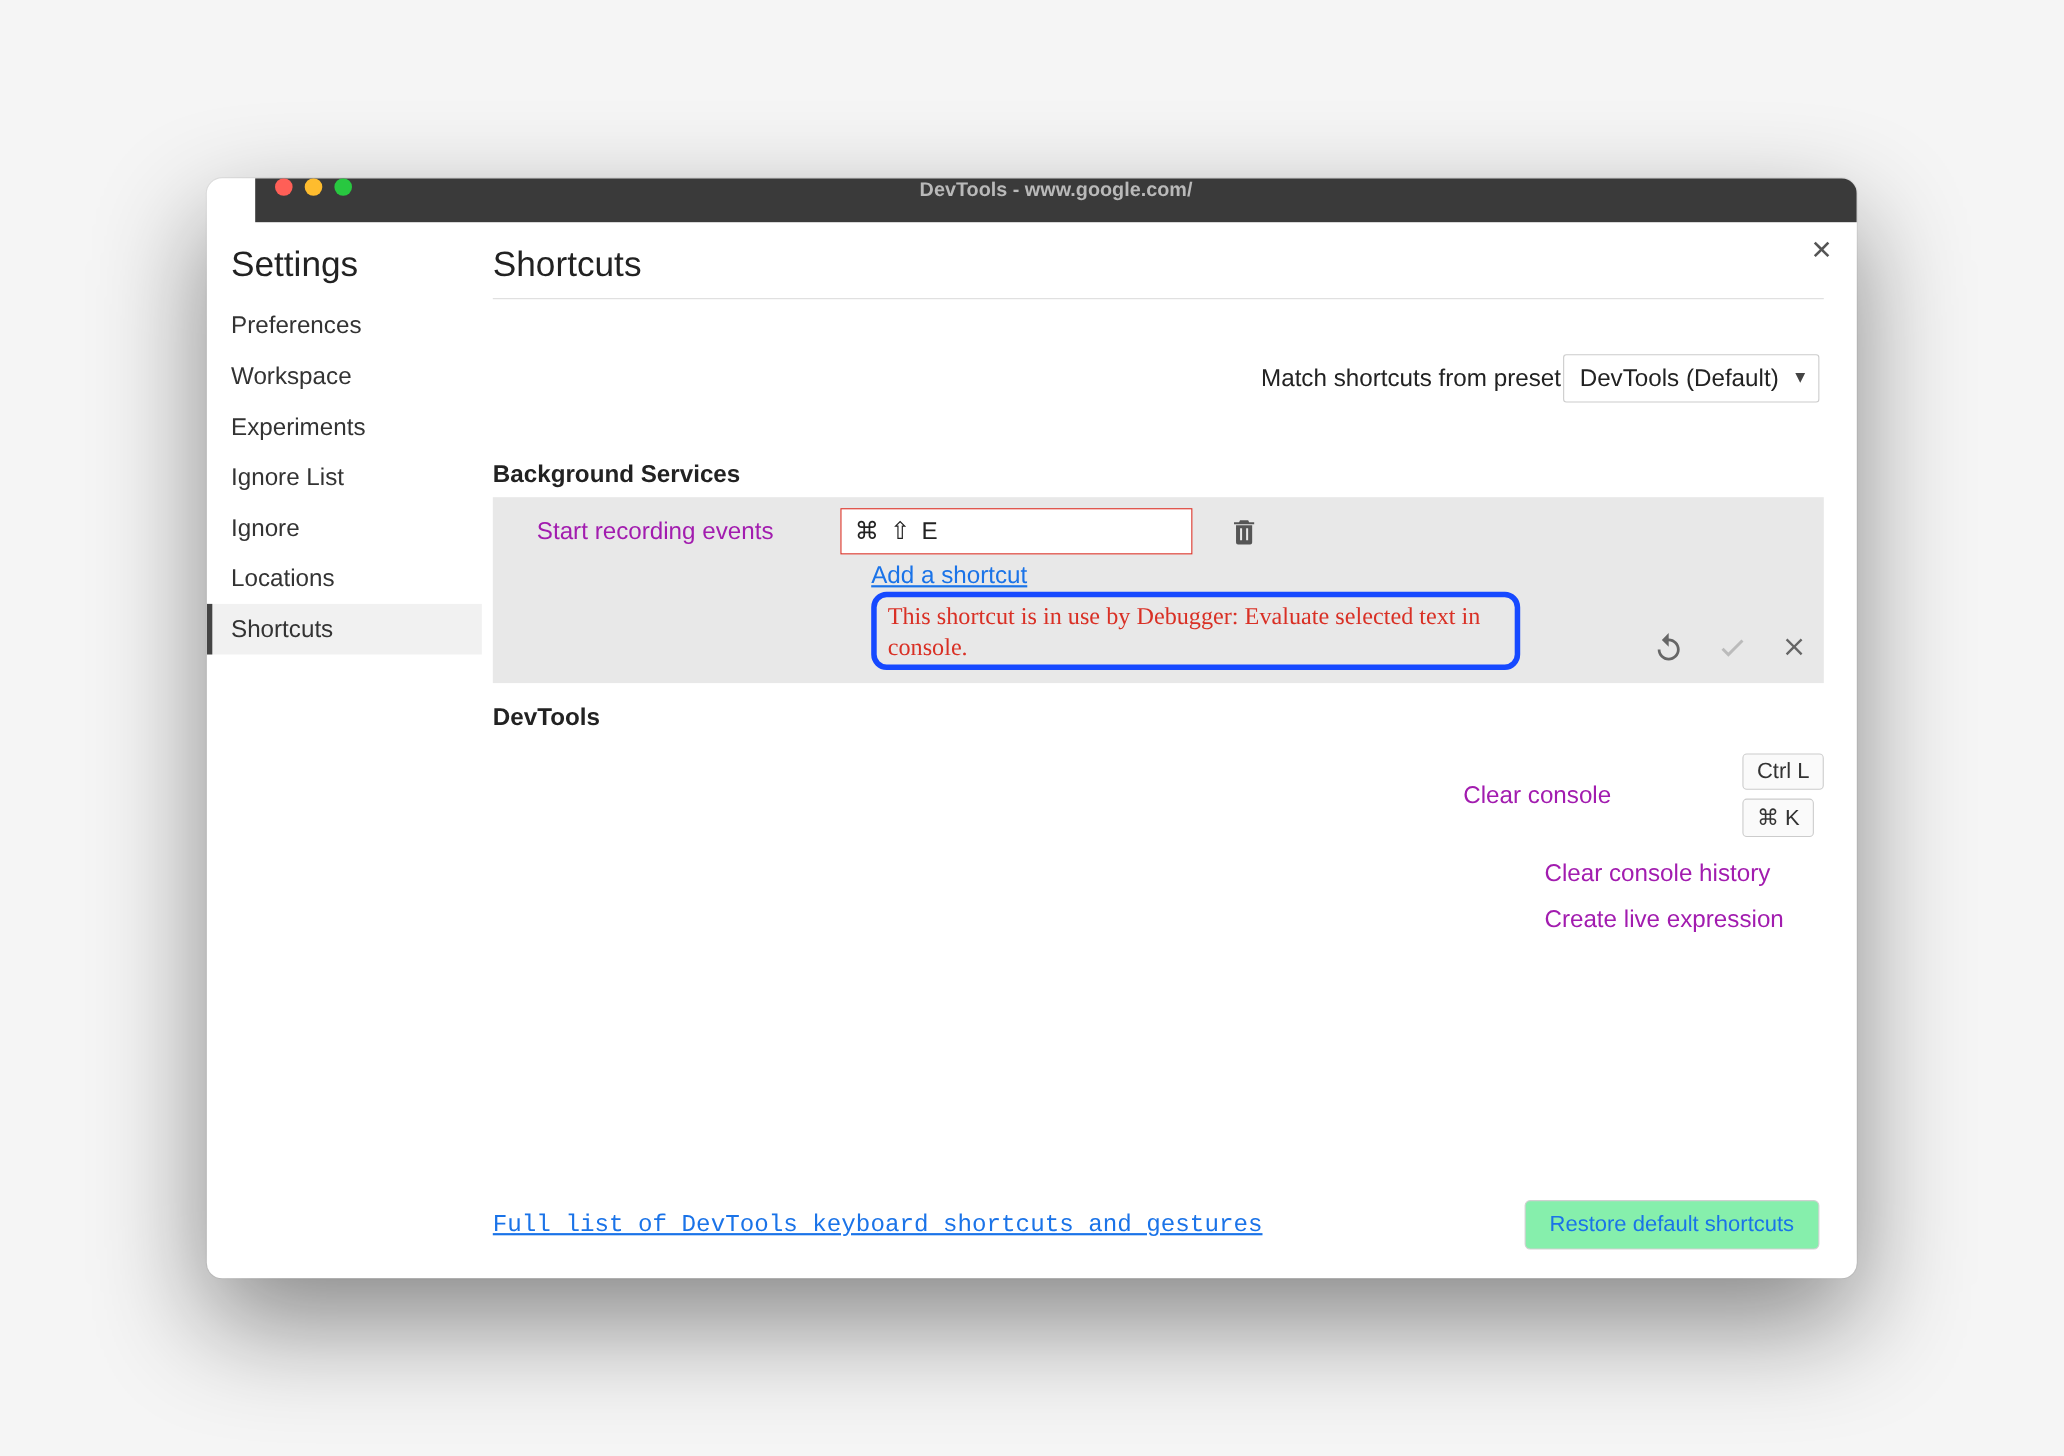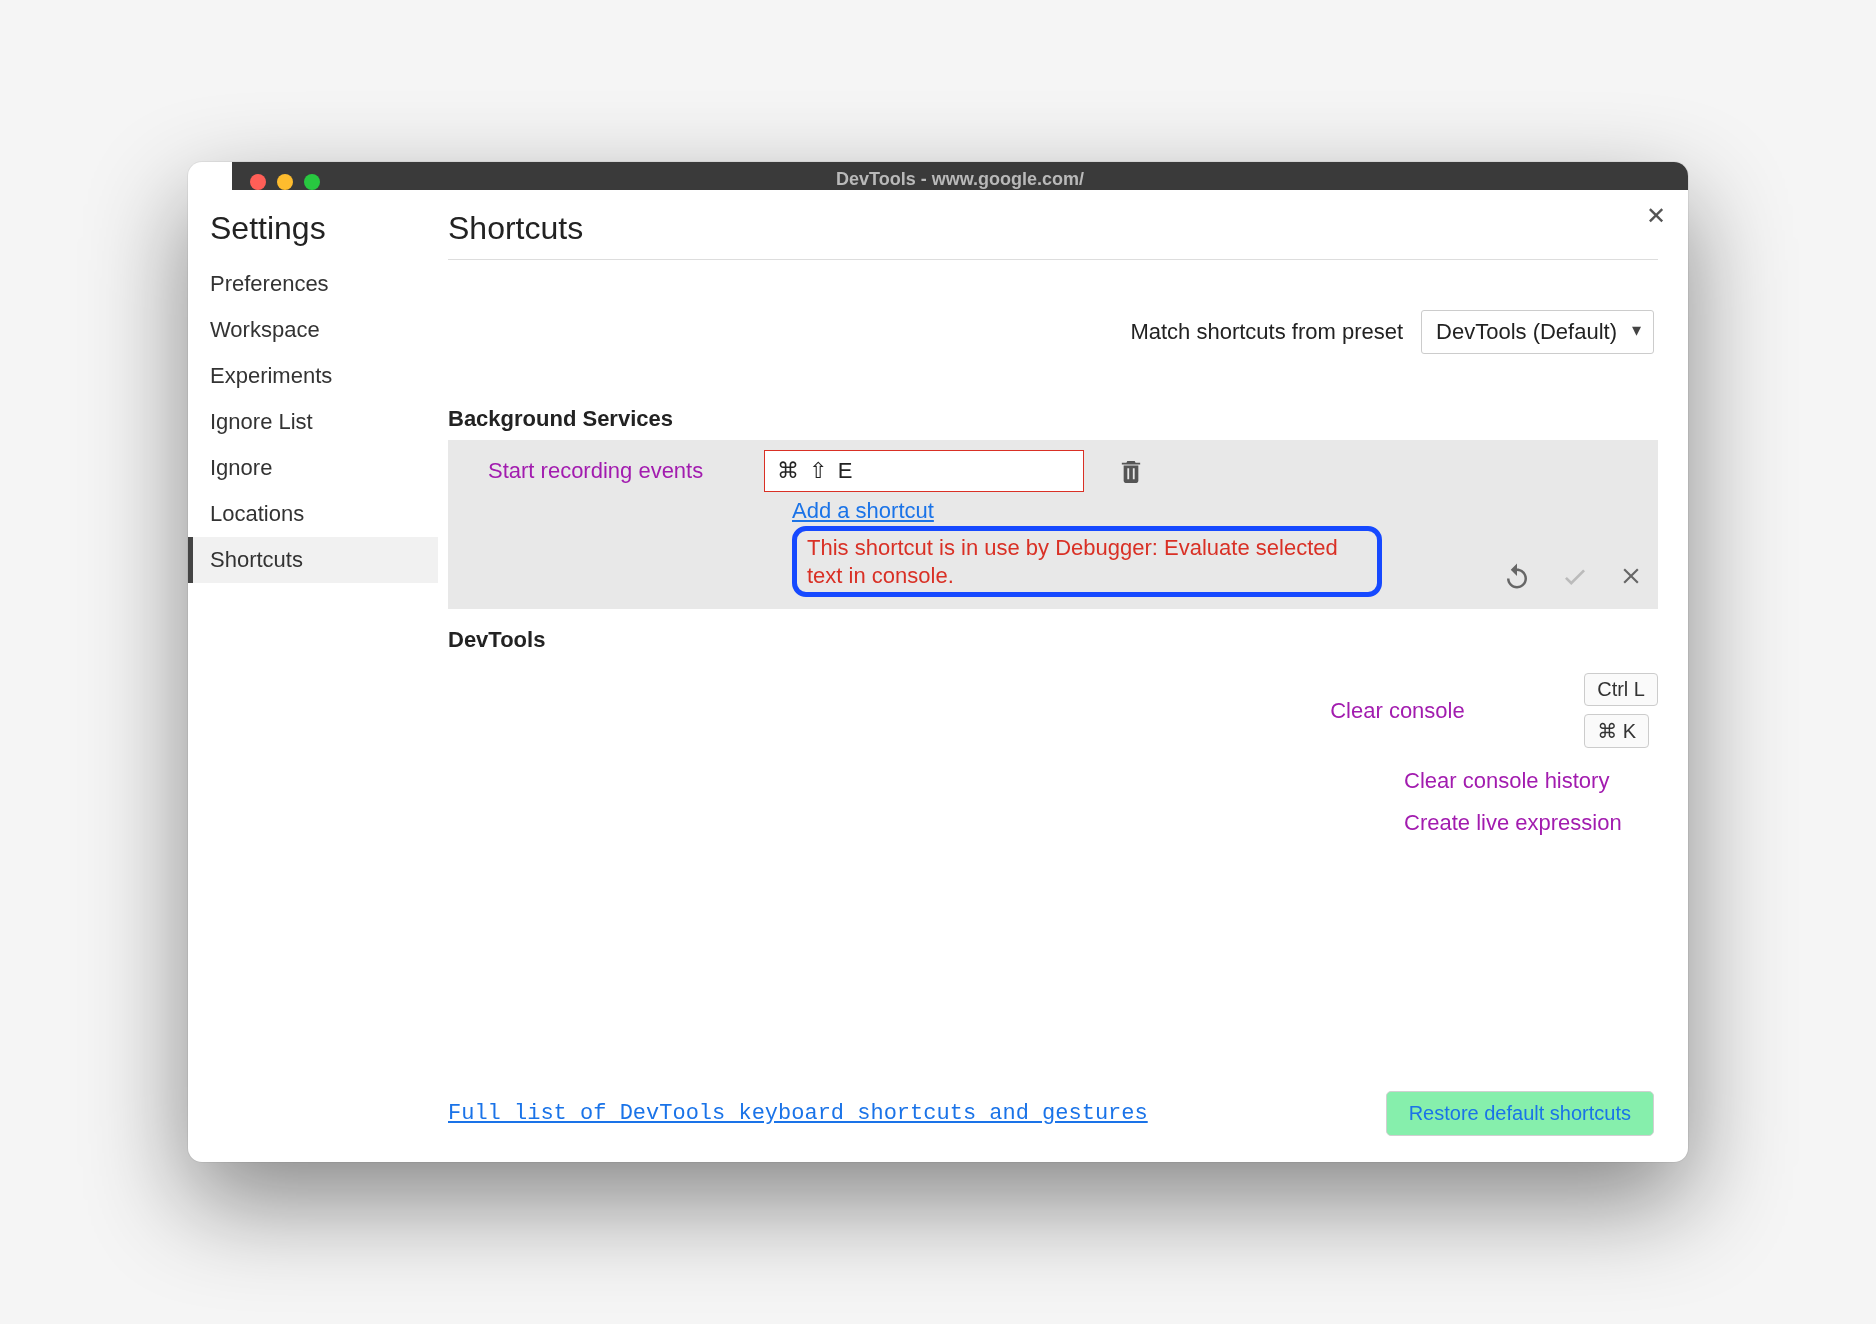--- a/index.html
+++ b/index.html
@@ -16,24 +16,24 @@
     width: 1500px;
     height: 1000px;
     background: #fff;
     border-radius: 14px;
     overflow: hidden;
     box-shadow: 0 40px 100px rgba(0,0,0,0.45), 0 0 0 1px rgba(0,0,0,0.05);
     display: flex;
     flex-direction: column;
   }
   .titlebar {
-    height: 28px;
+    height: 40px;
     background: #3a3a3a;
     display: flex;
-    align-items: flex-end;
+    align-items: flex-start;
     position: relative;
     flex-shrink: 0;
     margin-left: 44px;
   }
   .traffic-lights {
     display: flex;
     gap: 11px;
     padding-left: 18px;
   }
   .tl { width: 16px; height: 16px; border-radius: 50%; }
@@ -96,21 +96,21 @@
     font-size: 32px;
     font-weight: 400;
     color: #222;
     padding-bottom: 12px;
     border-bottom: 1px solid #ddd;
   }
   .preset-row {
     display: flex;
     justify-content: flex-end;
     align-items: center;
-    gap: 18px;
+    gap: 2px;
     margin: 50px 4px 40px 0;
   }
   .preset-label {
     font-size: 22px;
     color: #222;
   }
   .preset-select {
     border: 1px solid #ccc;
     border-radius: 3px;
     padding: 8px 36px 8px 14px;
@@ -176,20 +176,21 @@
     margin-top: 6px;
     display: inline-block;
     cursor: pointer;
   }
   .error-row {
     margin-top: 2px;
     margin-left: 330px;
     display: flex;
     align-items: flex-end;
     position: relative;
+    font-family: Liberation Serif, serif;
   }
   .error-box {
     border: 5px solid #1649ff;
     border-radius: 14px;
     padding: 3px 10px;
     background: transparent;
   }
   .error-text {
     color: #d93025;
     font-size: 22px;

